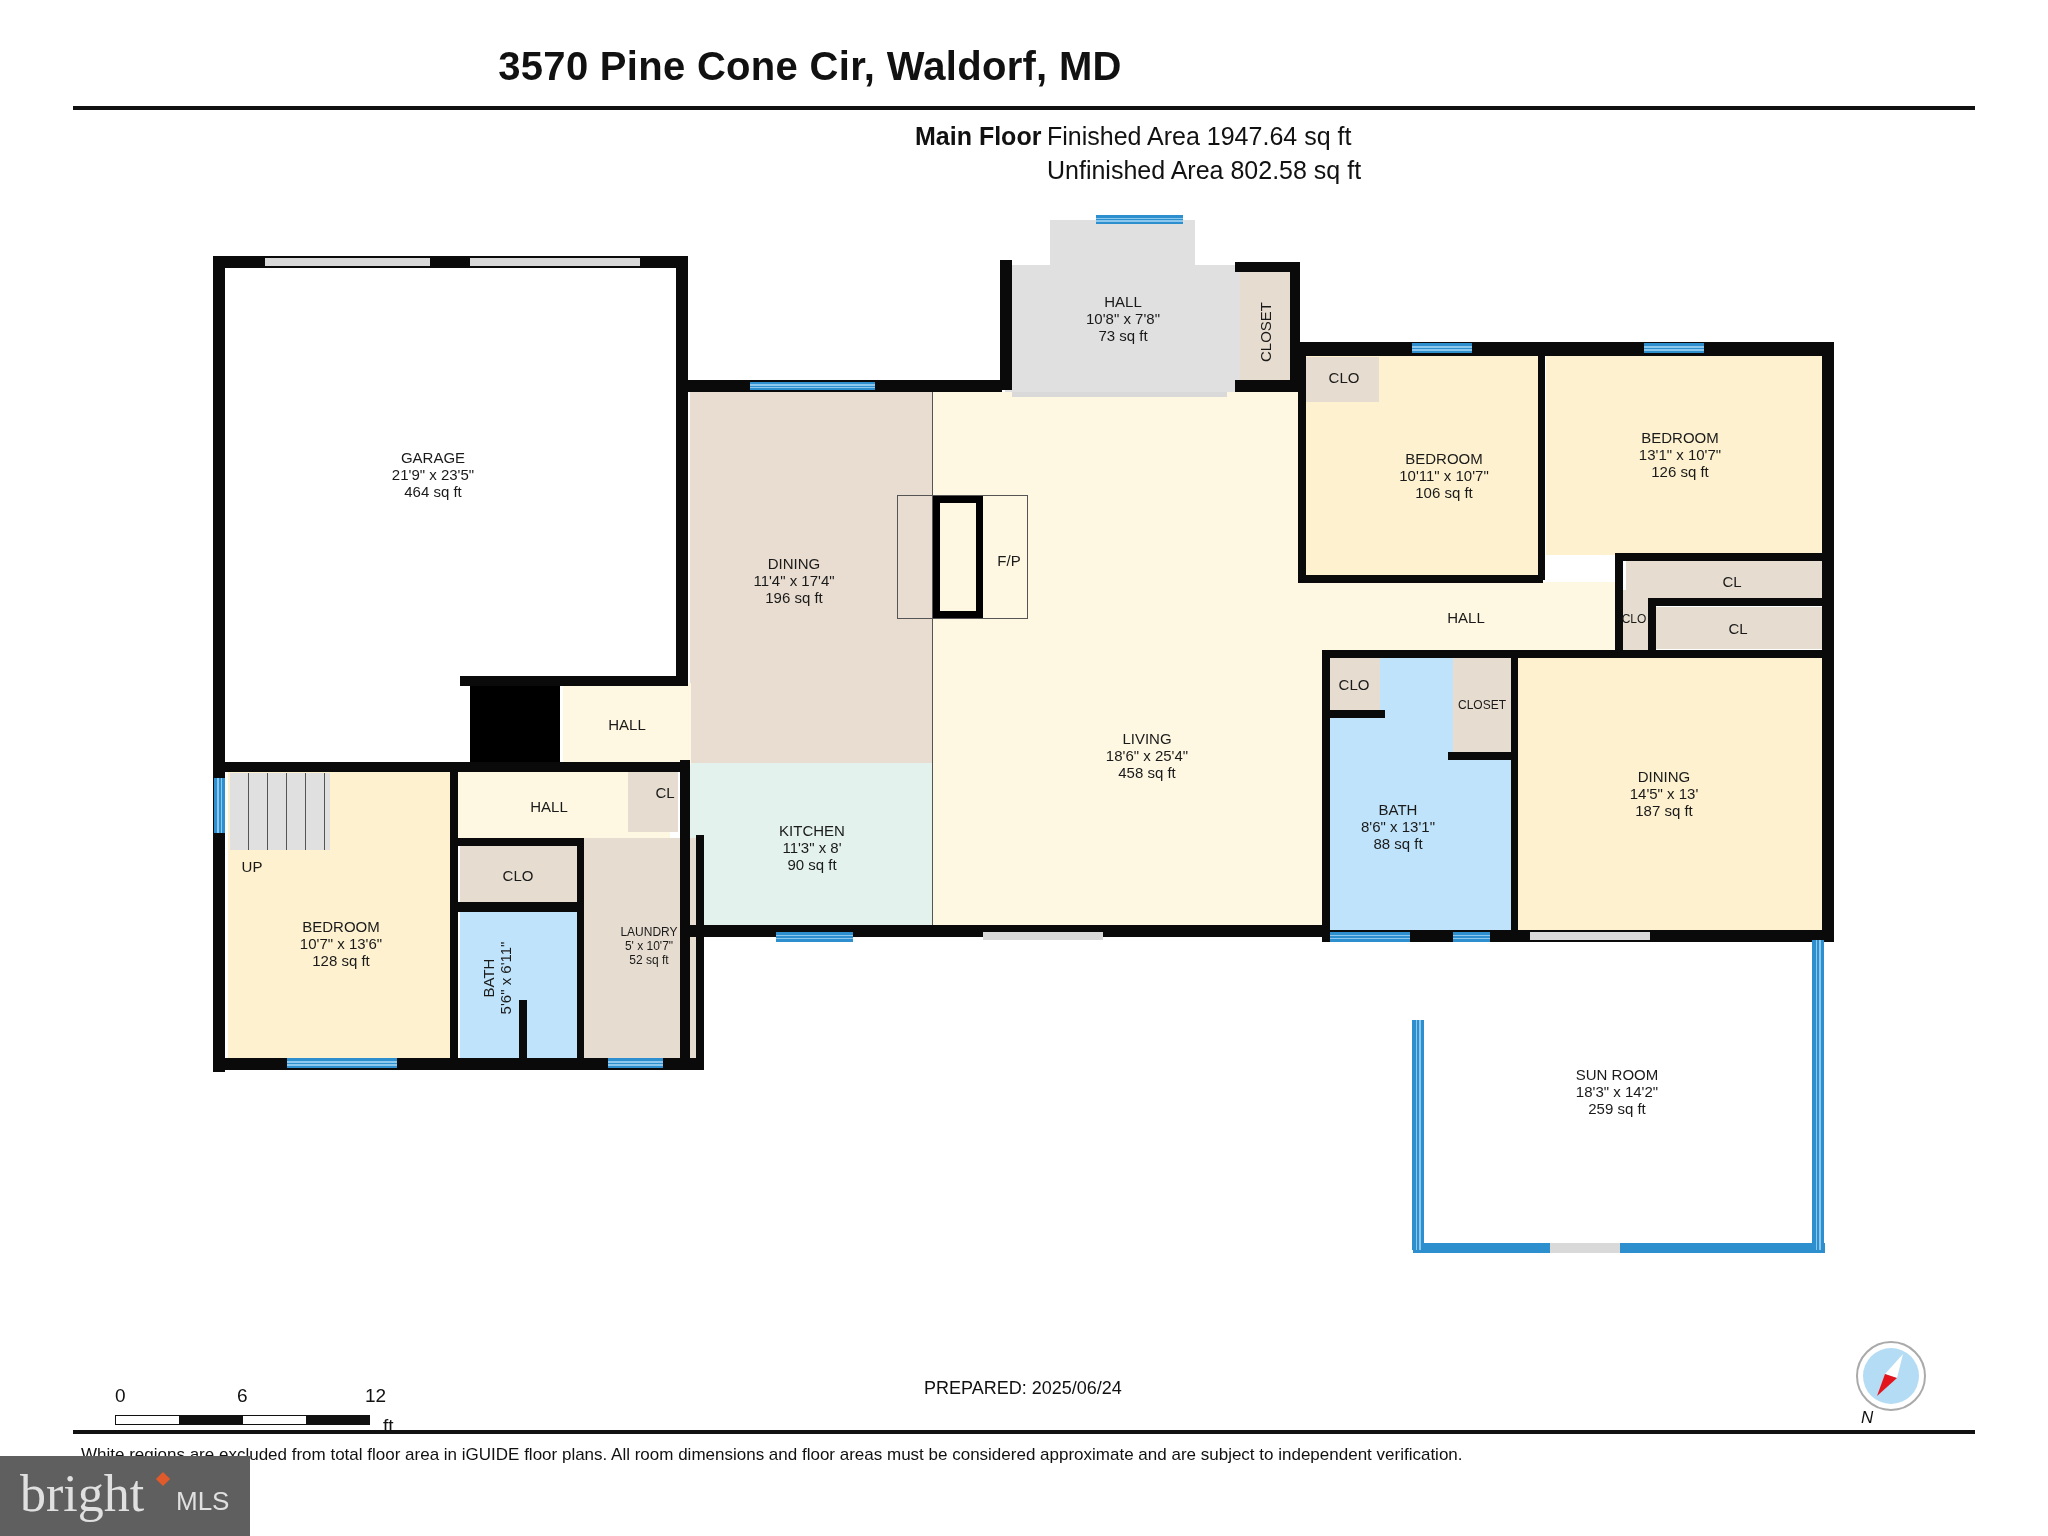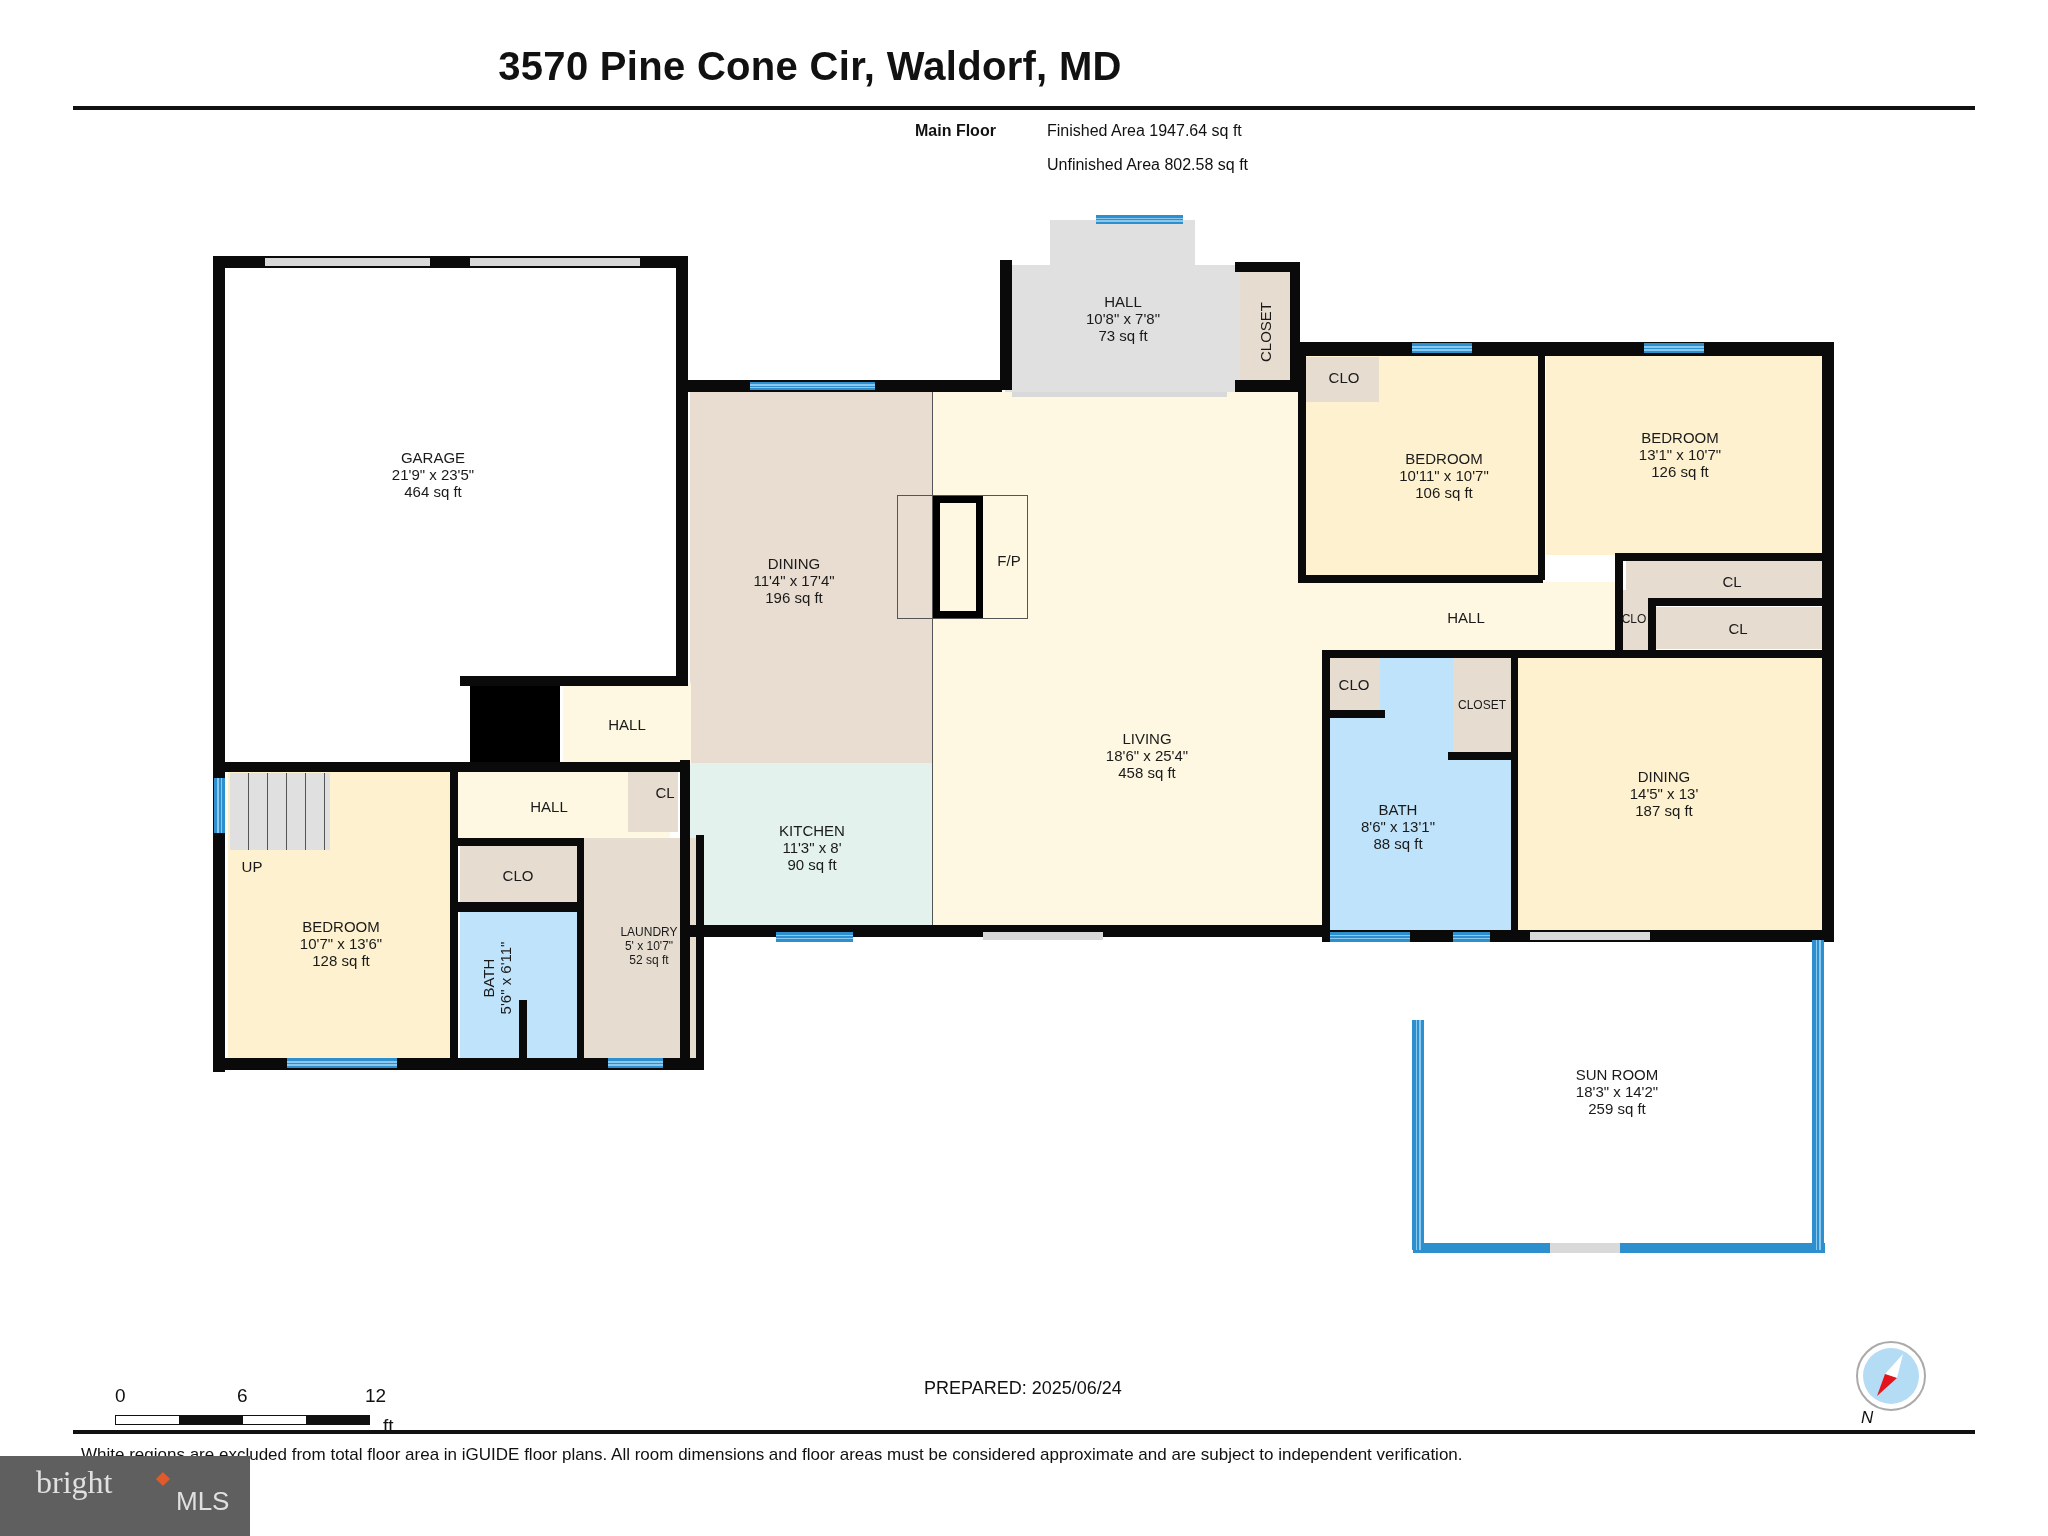--- a/index.html
+++ b/index.html
@@ -1,20 +1,20 @@
 <!DOCTYPE html>
 <html><head>
 <meta charset="utf-8">
 <style>
   html,body{margin:0;padding:0;}
   body{width:2048px;height:1536px;background:#ffffff;position:relative;overflow:hidden;font-family:"Liberation Sans",sans-serif;color:#111;}
   .abs{position:absolute;}
   .title{left:0;width:1620px;top:44px;text-align:center;font-weight:bold;font-size:40px;letter-spacing:0.3px;}
   .rule{left:73px;width:1902px;height:4px;background:#111;}
-  .floor-label{font-size:16px;}
+  .floor-label{font-size:25px;}
   .room{position:absolute;box-sizing:border-box;}
   .wall{position:absolute;background:#0a0a0a;}
   .win{position:absolute;background:linear-gradient(to bottom,#2e8fcf 0 30%,#8cc8ee 30% 45%,#2e8fcf 45% 60%,#8cc8ee 60% 75%,#2e8fcf 75%);}
   .winv{position:absolute;background:linear-gradient(to right,#2e8fcf 0 30%,#8cc8ee 30% 45%,#2e8fcf 45% 60%,#8cc8ee 60% 75%,#2e8fcf 75%);}
   .door{position:absolute;background:#d9d9d9;}
   .lbl{position:absolute;text-align:center;font-size:15px;line-height:17px;color:#1a1a1a;transform:translate(-50%,-50%);white-space:nowrap;}
   .small{font-size:12px;line-height:14px;}
   .vert{transform:translate(-50%,-50%) rotate(-90deg);}
   .scale{left:115px;top:1385px;}
   .disclaimer{left:81px;top:1445px;font-size:17px;}
@@ -222,16 +222,16 @@
     <polygon points="48,14 42,38 30,34" fill="#fff"></polygon>
     <polygon points="30,34 42,38 22,56" fill="#e3141b"></polygon>
   </svg>
   <span class="abs" style="left:6px;top:68px;font-size:17px;font-style:italic;">N</span>
 </div>
 
 <div class="abs rule" style="top:1430px;"></div>
 <div class="abs disclaimer">White regions are excluded from total floor area in iGUIDE floor plans. All room dimensions and floor areas must be considered approximate and are subject to independent verification.</div>
 
 <div class="abs bright">
-  <span class="abs" style="left:20px;top:8px;font-family:'Liberation Serif',serif;font-size:32px;color:#e0e0e0;margin-left:16px;">bright</span>
+  <span class="abs" style="left:20px;top:8px;font-family:'Liberation Serif',serif;font-size:52px;color:#e0e0e0;">bright</span>
   <span class="abs" style="left:158px;top:18px;width:10px;height:10px;background:#e05a2b;transform:rotate(45deg);"></span>
   <span class="abs" style="left:176px;top:30px;font-size:26px;color:#e0e0e0;">MLS</span>
 </div>
 
 </body></html>

